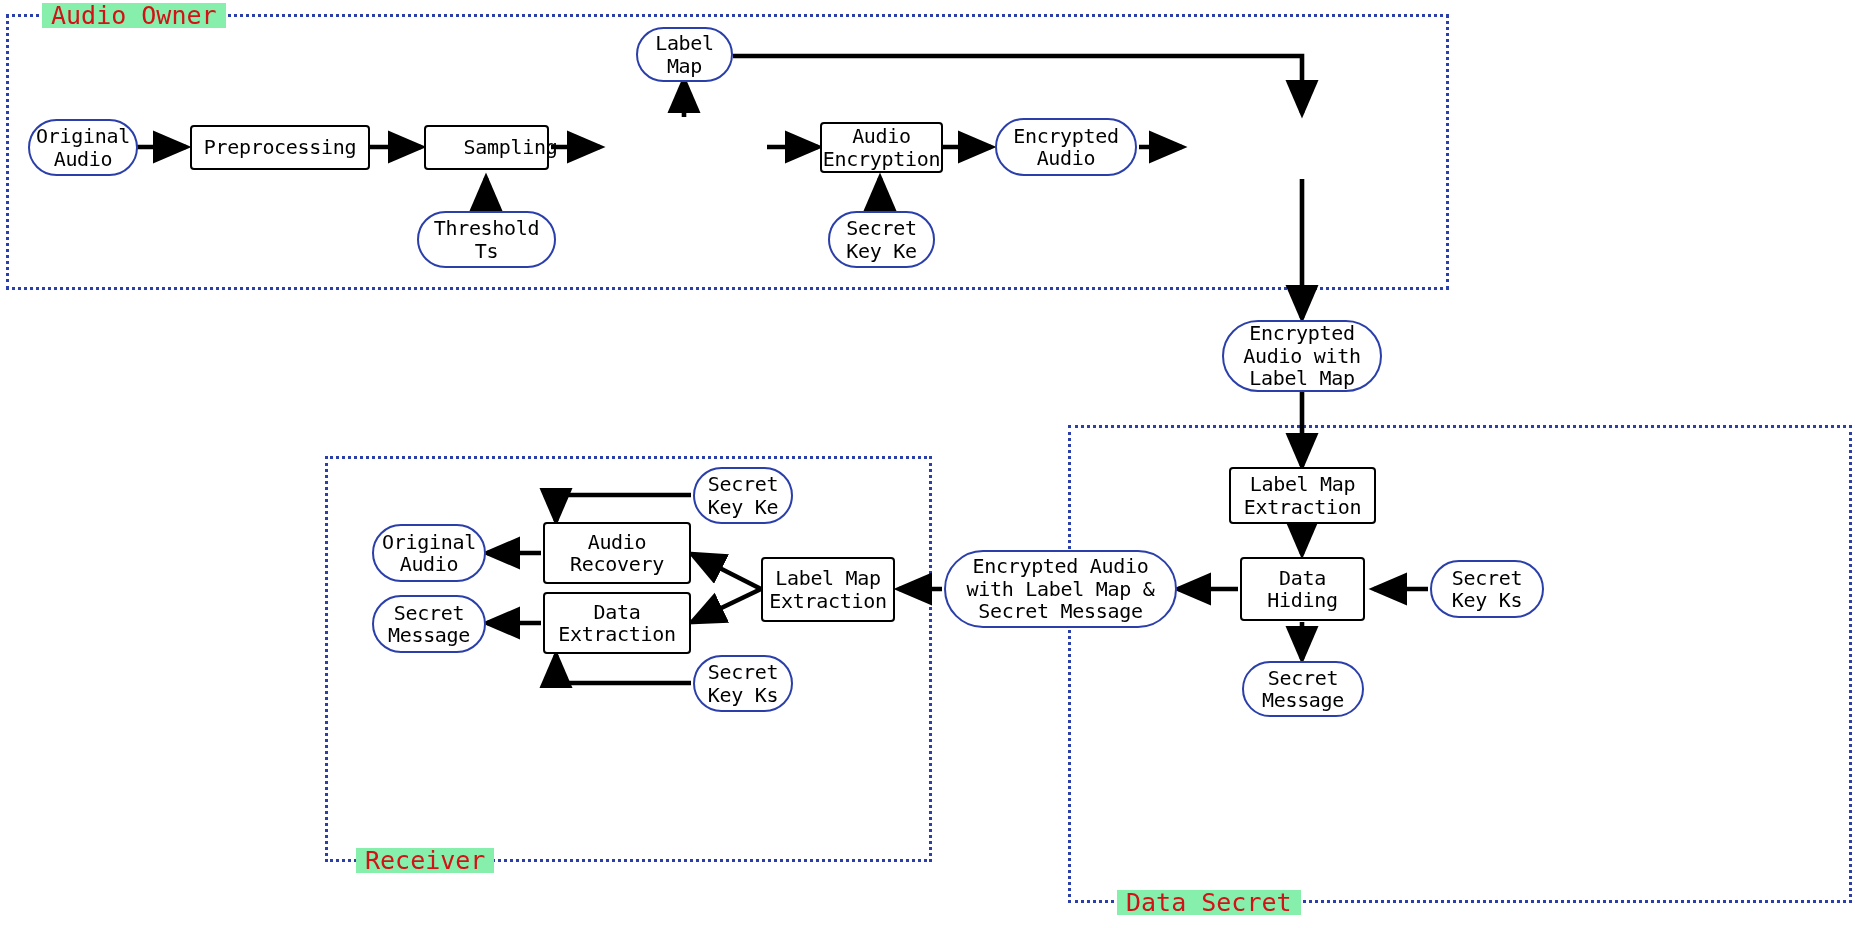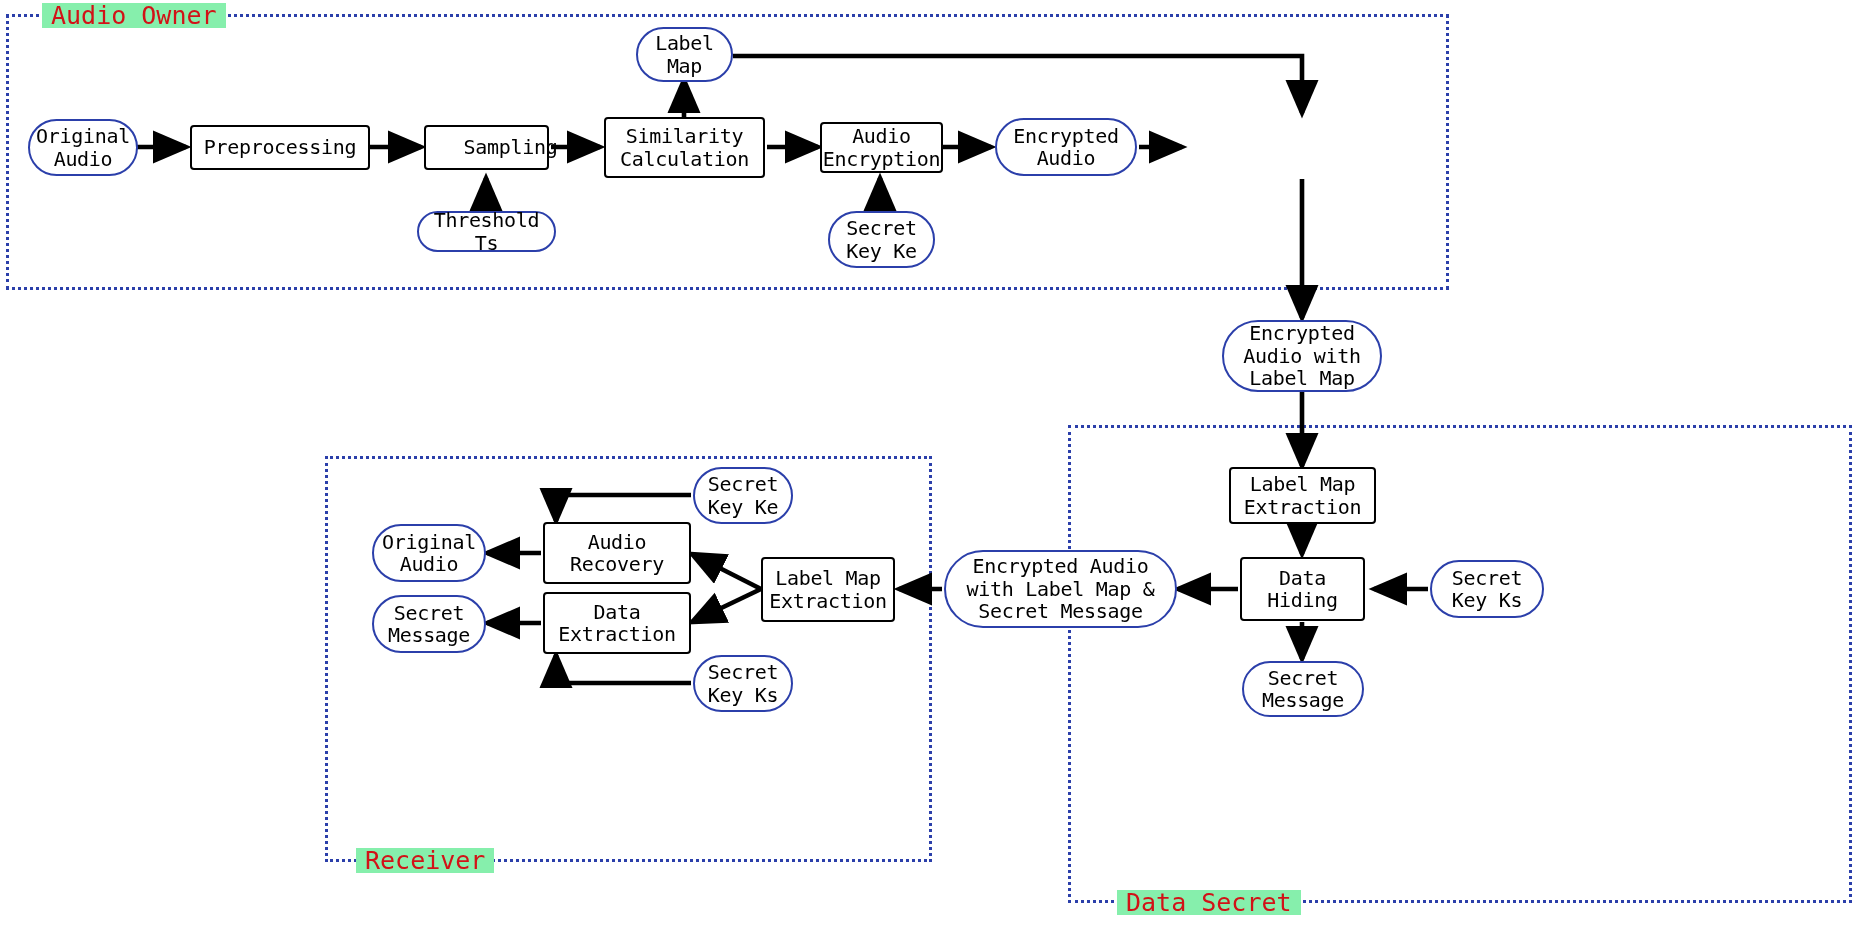--- a/index.html
+++ b/index.html
@@ -113,25 +113,23 @@
     </g>
   </svg>
 
   <div class="node round" style="left:28px;top:119px;width:110px;height:57px;">Original
 Audio</div>
 
   <div class="node rect" style="left:190px;top:125px;width:180px;height:45px;">Preprocessing</div>
 
   <div class="node rect" style="left:424px;top:125px;width:125px;height:45px;padding-left:48px;">Sampling</div>
 
-  <div class="node round" style="left:417px;top:211px;width:139px;height:41px;">Threshold
+  <div class="node round" style="left:417px;top:211px;width:139px;height:57px;">Threshold
 Ts</div>
 
-  <div class="node rect" style="left:604px;top:117px;width:161px;height:61px;">Similarity
-Calculation</div>
 
   <div class="node round" style="left:636px;top:27px;width:97px;height:55px;">Label
 Map</div>
 
   <div class="node rect" style="left:820px;top:122px;width:123px;height:51px;">Audio
 Encryption</div>
 
   <div class="node round" style="left:828px;top:211px;width:107px;height:57px;">Secret
 Key Ke</div>
 

